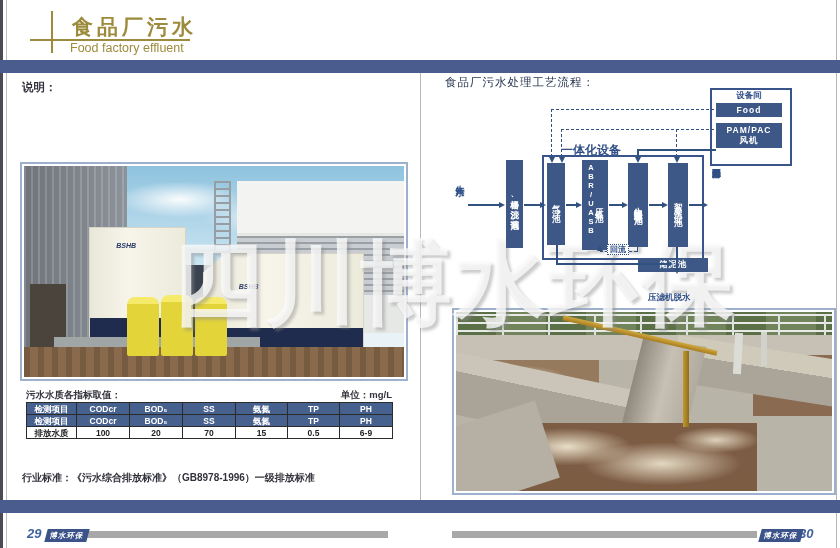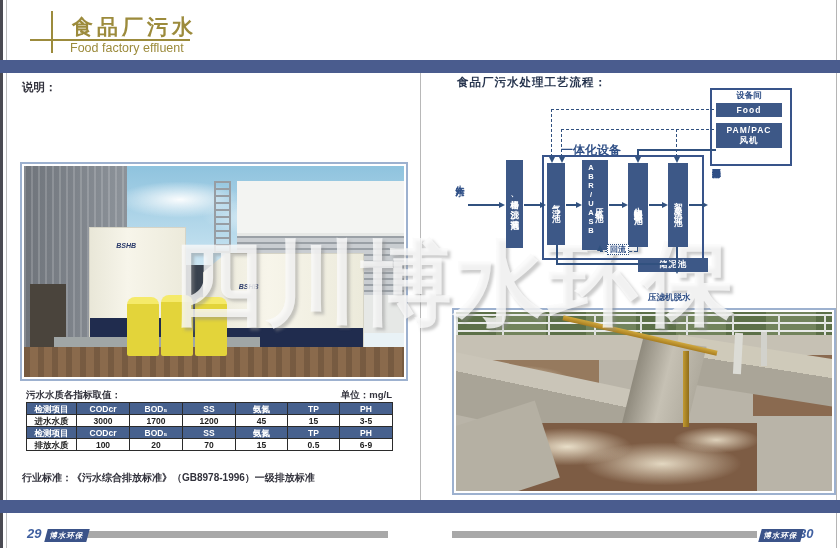--- a/index.html
+++ b/index.html
@@ -97,21 +97,21 @@
                 #7d5c44;}
   .rp-pipe1{position:absolute;left:28%;top:12%;width:42%;height:5px;transform:rotate(13deg);
      background:linear-gradient(180deg,#d0a83e,#a87d20);}
   .rp-pipe2{position:absolute;left:60.5%;top:22%;width:6px;height:42%;
      background:linear-gradient(90deg,#c29a32,#8f6d1a);}
   .rp-pipeW{position:absolute;left:74%;top:12%;width:8px;height:23%;background:#dcdcd6;transform:rotate(3deg);}
   .rp-pipeW2{position:absolute;left:81%;top:11%;width:6px;height:19%;background:#d2d2cc;}
 
   
   .diagram{position:absolute;left:435px;top:70px;width:402px;height:238px;z-index:10;}
-  .dg-title{position:absolute;left:22px;top:5px;font-size:11.5px;font-weight:bold;
+  .dg-title{position:absolute;left:10px;top:5px;font-size:11.5px;font-weight:normal;
             color:#26344e;letter-spacing:1px;}
   .chem{position:absolute;background:#3d5887;color:#fff;font-size:8.5px;font-weight:bold;
         display:flex;align-items:center;justify-content:center;letter-spacing:1px;}
   .equip-box{position:absolute;left:275px;top:18px;width:78px;height:74px;
              border:2px solid #38548a;background:#fff;}
   .equip-label{position:absolute;left:275px;top:20px;width:78px;text-align:center;
                font-size:8.5px;font-weight:bold;color:#2f4f86;}
   .cont-box{position:absolute;left:107px;top:85px;width:158px;height:101px;border:2px solid #38548a;}
   .int-label{position:absolute;left:126px;top:72px;font-size:12px;font-weight:bold;color:#2f4f86;}
   .stage{position:absolute;background:#3d5887;display:flex;flex-direction:row;
@@ -208,29 +208,20 @@
     <tbody>
         <tr class="hrow">
       <td>检测项目</td>
       <td>CODcr</td>
       <td>BOD₅</td>
       <td>SS</td>
       <td>氨氮</td>
       <td>TP</td>
       <td>PH</td>
     </tr>
-    <tr>
-      <td>进水水质</td>
-      <td>3000</td>
-      <td>1700</td>
-      <td>1200</td>
-      <td>45</td>
-      <td>15</td>
-      <td>3-5</td>
-    </tr>
     <tr class="hrow">
       <td>检测项目</td>
       <td>CODcr</td>
       <td>BOD₅</td>
       <td>SS</td>
       <td>氨氮</td>
       <td>TP</td>
       <td>PH</td>
     </tr>
     <tr>

